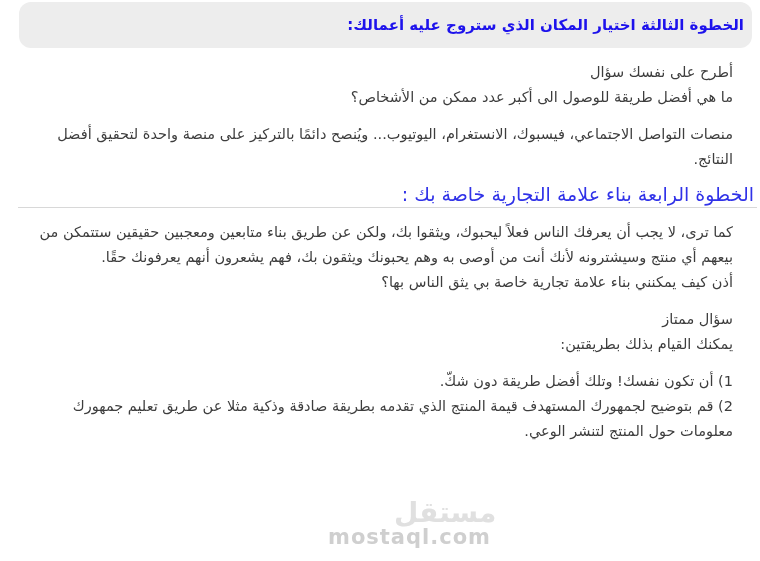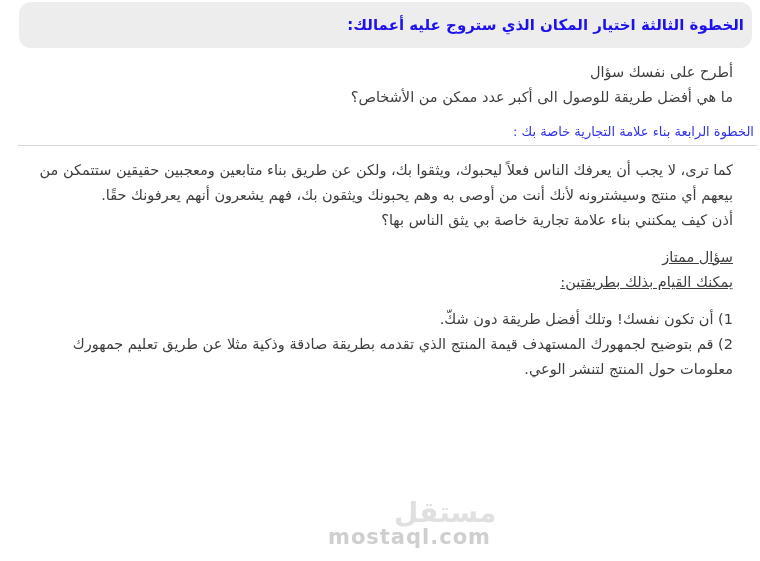--- a/index.html
+++ b/index.html
@@ -41,28 +41,28 @@
     font-size: 14.5px;
     line-height: 25px;
   }
   .content p {
     margin: 12px;
     white-space: pre-line;
   }
   .p-first   { margin-top: 10px; }
   .mt25      { margin-top: 25px; }
   .mt13      { margin-top: 13px; }
-  .mt12      { margin-top: 12px; text-decoration: underline; }
+  .mt12      { margin-top: 12px; }
   .mt14      { margin-top: 14px; }
   .subheading {
     margin: 8px -12px 0 3px;
     padding: 0 3px 3px 0;
     border-bottom: 1px solid var(--divider, #d8d8d8);
     color: var(--subheading, #3032e8);
-    font-size: 13px;
+    font-size: 19px;
     font-weight: normal;
     line-height: 20px;
     white-space: pre-line;
   }
   .bold-blue {
     color: var(--inline_bold, #235a9c);
     font-weight: bold;
   }
   .watermark {
     position: absolute;
@@ -100,20 +100,21 @@
 </div>
 
 <div class="header-bar">
   <span class="header-title">الخطوة الثالثة اختيار المكان الذي ستروج عليه أعمالك:</span>
 </div>
 
 <div class="content">
   <p class="p-first">أطرح على نفسك سؤال
 ما هي أفضل طريقة للوصول الى أكبر عدد ممكن من الأشخاص؟</p>
 
+  <p class="mt25">منصات التواصل الاجتماعي، فيسبوك، الانستغرام، اليوتيوب... ويُنصح دائمًا بالتركيز على منصة واحدة لتحقيق أفضل النتائج.</p>
 
 
   <h2 class="subheading">الخطوة الرابعة بناء علامة التجارية خاصة بك :</h2>
 
   <p>كما ترى، لا يجب أن يعرفك الناس فعلاً ليحبوك، ويثقوا بك، ولكن عن طريق بناء متابعين ومعجبين حقيقين ستتمكن من بيعهم أي منتج وسيشترونه لأنك أنت من أوصى به وهم يحبونك ويثقون بك، فهم يشعرون أنهم يعرفونك حقًا.
 أذن كيف يمكنني بناء علامة تجارية خاصة بي يثق الناس بها؟</p>
 
   <p class="mt12">سؤال ممتاز
 يمكنك القيام بذلك بطريقتين:</p>
 

